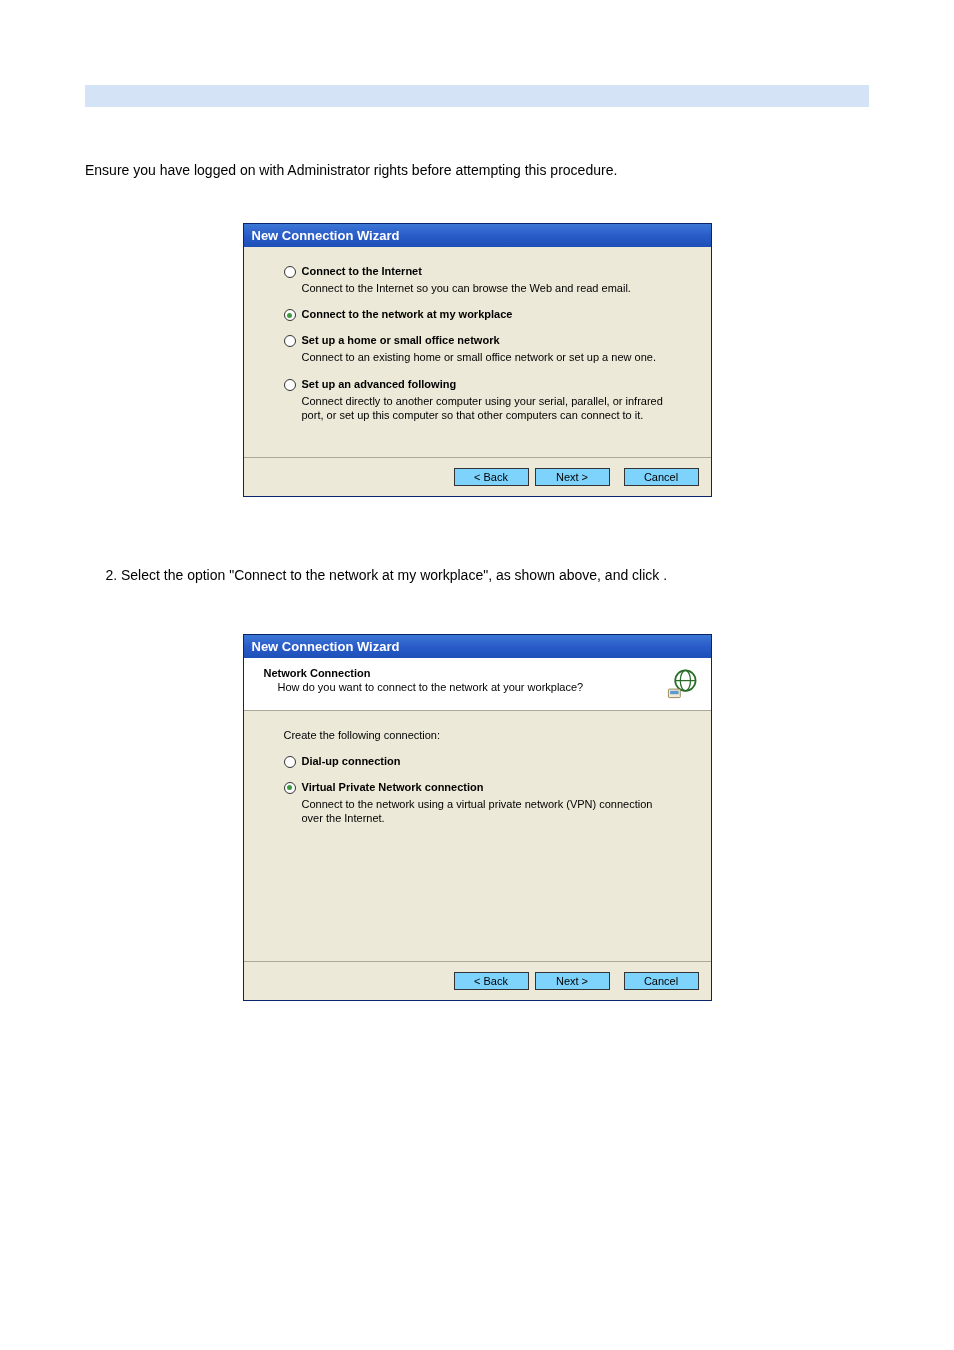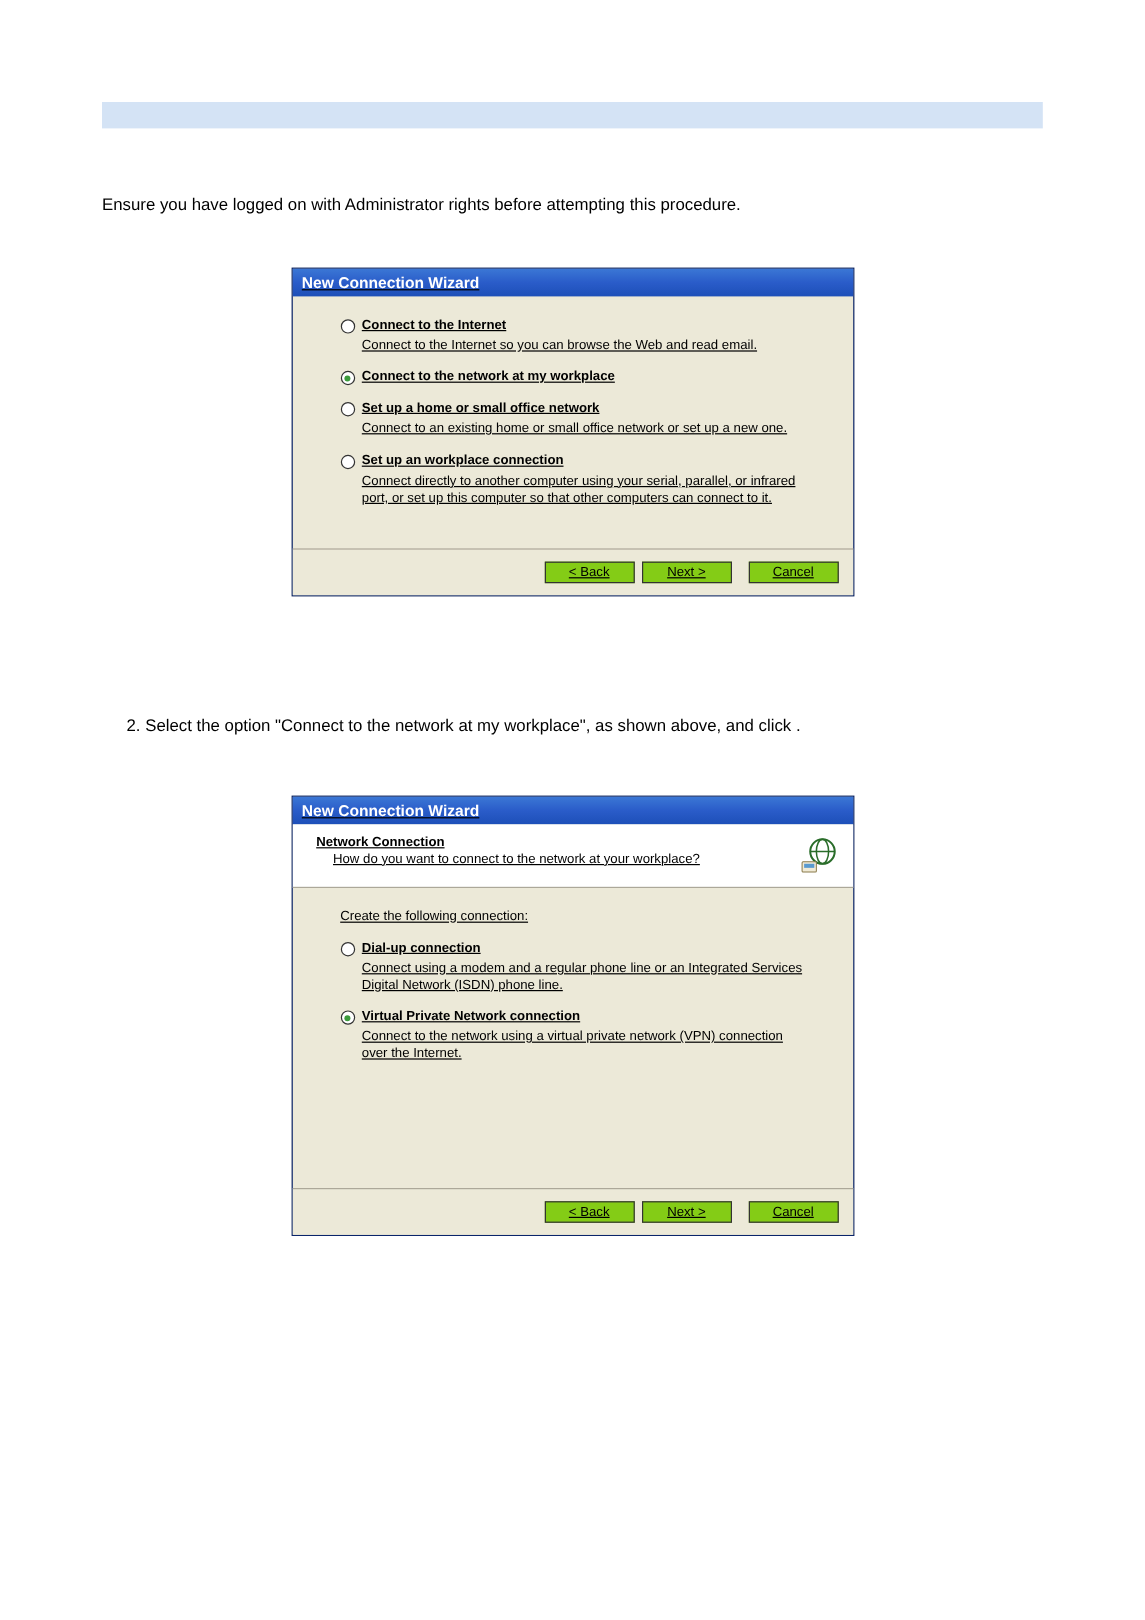--- a/index.html
+++ b/index.html
@@ -27,23 +27,22 @@
     .step-list {
       list-style-type: decimal;
       padding-left: 36px;
       font-size: 14px;
     }
     .step-list li {
       margin-bottom: 12px;
       line-height: 1.9;
     }
     .wizard-container {
-      margin: 45px auto 94px auto;
+      margin: 45px auto 65px auto;
       width: 469px;
-      text-decoration: underline;
     }
     .wizard-window {
       border: 1px solid #0a246a;
       background: #ece9d8;
       font-family: Tahoma, Arial, sans-serif;
     }
     .wizard-title-bar {
       background: linear-gradient(to right, #0a246a 0%, #3a6ea5 40%, #3a6ea5 100%);
       background: #2557c1;
       background: linear-gradient(to bottom, #3b77d5 0%, #2a5cc9 50%, #1d4fb8 100%);
@@ -137,21 +136,21 @@
       justify-content: flex-end;
       gap: 6px;
       background: #ece9d8;
     }
     .wizard-button {
       font-size: 11px;
       padding: 2px 0;
       width: 75px;
       text-align: center;
       border: 1px solid #333;
-      background: #84cc16;
+      background: #7dd3fc;
       font-family: Tahoma, Arial, sans-serif;
       cursor: pointer;
     }
     .wizard-button:first-child {
       margin-right: 0;
     }
     .wizard-button.cancel {
       margin-left: 8px;
     }
   </style>
@@ -184,21 +183,21 @@
         <div class="radio-option">
           <div class="radio-row">
             <span class="radio-circle"></span>
             <span class="radio-label">Set up a home or small office network</span>
           </div>
           <div class="radio-desc">Connect to an existing home or small office network or set up a new one.</div>
         </div>
         <div class="radio-option">
           <div class="radio-row">
             <span class="radio-circle"></span>
-            <span class="radio-label">Set up an workplace connection</span>
+            <span class="radio-label">Set up an advanced following</span>
           </div>
           <div class="radio-desc">Connect directly to another computer using your serial, parallel, or infrared port, or set up this computer so that other computers can connect to it.</div>
         </div>
       </div>
       <div class="wizard-footer">
         <button class="wizard-button">&lt; Back</button>
         <button class="wizard-button">Next &gt;</button>
         <button class="wizard-button cancel">Cancel</button>
       </div>
     </div>
@@ -227,21 +226,20 @@
           <rect x="6" y="28" width="10" height="4" fill="#5a9acf"></rect>
         </svg>
       </div>
       <div class="wizard-body short">
         <div class="body-intro">Create the following connection:</div>
         <div class="radio-option">
           <div class="radio-row">
             <span class="radio-circle"></span>
             <span class="radio-label">Dial-up connection</span>
           </div>
-          <div class="radio-desc">Connect using a modem and a regular phone line or an Integrated Services Digital Network (ISDN) phone line.</div>
         </div>
         <div class="radio-option">
           <div class="radio-row">
             <span class="radio-circle selected"></span>
             <span class="radio-label">Virtual Private Network connection</span>
           </div>
           <div class="radio-desc">Connect to the network using a virtual private network (VPN) connection over the Internet.</div>
         </div>
       </div>
       <div class="wizard-footer">

